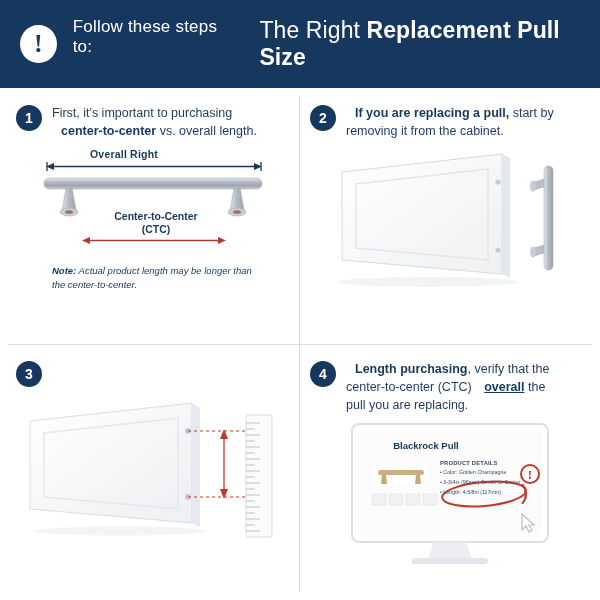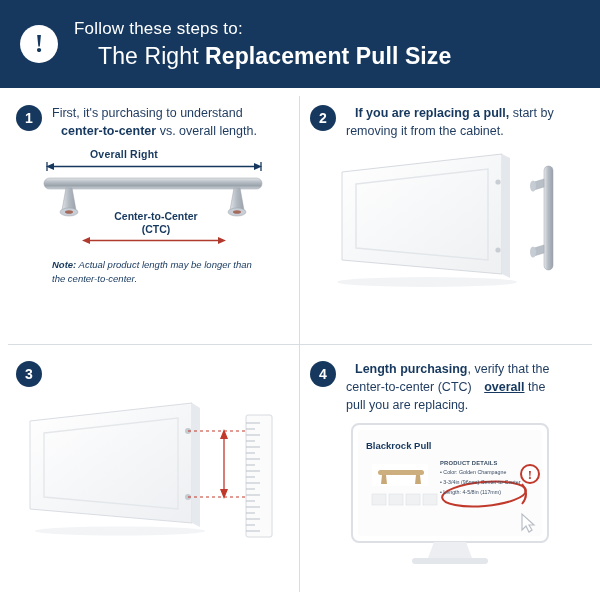--- a/index.html
+++ b/index.html
@@ -21,21 +21,21 @@
     display:flex; align-items:center;
   }
   .excl-badge {
     width:38px; height:38px; border-radius:50%;
     background:#ffffff; color:#16385e;
     margin-left:20px; margin-right:16px;
     display:flex; align-items:center; justify-content:center;
     font-size:26px; font-weight:bold; font-family:"Liberation Serif", serif;
     line-height:1;
   }
-  .header-text { display:flex; flex-direction:column; justify-content:flex-end; }
+  .header-text { display:flex; flex-direction:row; justify-content:flex-end; }
   .header-line1 { font-size:17px; font-weight:400; letter-spacing:.2px; margin-bottom:4px; }
   .header-line2 { font-size:23px; font-weight:400; letter-spacing:.1px;margin-left:24px; }
   .header-line2 b { font-weight:bold; }
 
   
   .grid {
     position:absolute; left:0; top:88px; width:600px; height:512px;
   }
   .cell { position:absolute; }
   .c1 { left:10px;  top:6px;   width:286px; height:250px; }
@@ -71,21 +71,21 @@
     letter-spacing:.2px;
   }
   .ol-arrow { position:absolute; left:18px; top:14px; width:216px; height:9px; }
   .ctc-arrow { position:absolute; left:54px; top:88px; width:144px; height:9px; }
   .ctc-label {
     position:absolute; left:48px; top:62px; width:160px; text-align:center;
     font-size:10.5px; font-weight:bold; color:#16385e; line-height:1.25;
   }
   .pull-svg { position:absolute; left:8px; top:26px; }
   .note {
-    position:absolute; left:24px; top:110px; width:212px;
+    position:absolute; left:24px; top:116px; width:212px;
     font-size:9.5px; font-style:italic; color:#16385e; line-height:1.45;
   }
   .note b { font-weight:bold; }
 
   
   .art2 { position:relative; margin:2px 0 0 8px; width:270px; height:150px; }
 
   
   .art3 { position:relative; margin:4px 0 0 10px; width:272px; height:150px; }
 
@@ -112,21 +112,21 @@
   </div>
 
   <div class="vline"></div>
   <div class="hline"></div>
 
   <div class="grid">
 
     <div class="cell c1">
       <div class="step-head">
         <div class="step-num">1</div>
-        <div class="step-text"><span>First, it's purchasing to understand </span><b>center-to-center</b><span> vs. overall length.</span></div>
+        <div class="step-text"><span>First, it's important to purchasing </span><b>center-to-center</b><span> vs. overall length.</span></div>
       </div>
 
       <div class="art1">
         <div class="ol-label">Overall Right</div>
 
         <svg class="ol-arrow" width="216" height="9" viewBox="0 0 216 9">
           <line x1="4" y1="4.5" x2="212" y2="4.5" stroke="#16385e" stroke-width="1.3"></line>
           <polygon points="0,4.5 8,1 8,8" fill="#16385e"></polygon>
           <polygon points="216,4.5 208,1 208,8" fill="#16385e"></polygon>
           <line x1="1" y1="0" x2="1" y2="9" stroke="#16385e" stroke-width="1.3"></line>
@@ -301,21 +301,21 @@
           <path d="M178 66 q8 10 0 20" fill="none" stroke="#c0392b" stroke-width="2"></path>
 
           <circle cx="186" cy="56" r="9" fill="#ffffff" stroke="#c0392b" stroke-width="2"></circle>
           <text x="186" y="61" text-anchor="middle" font-family="Liberation Serif, serif" font-size="13" font-weight="bold" fill="#c0392b">!</text>
 
           <g transform="translate(178,96)">
             <polygon points="0,0 0,16 4,12 7,18 10,16 7,11 12,11" fill="#ffffff" stroke="#b9bec5" stroke-width="1.2"></polygon>
           </g>
         </svg>
 
-        <div style="position:absolute; left:22px; top:22px; width:120px;">
+        <div style="position:absolute; left:22px; top:22px; width:120px;text-align:center;">
           <div class="mon-title">Blackrock Pull</div>
         </div>
         <div style="position:absolute; left:96px; top:42px; width:86px;">
           <div class="mon-sub">PRODUCT DETAILS</div>
           <div class="mon-li" style="margin-top:3px;">• Color: Golden Champagne</div>
           <div class="mon-li" style="margin-top:3px;">• 3-3/4in (96mm) Center-to-Center</div>
           <div class="mon-li" style="margin-top:3px;">• Length: 4-5/8in (117mm)</div>
         </div>
       </div>
     </div>

